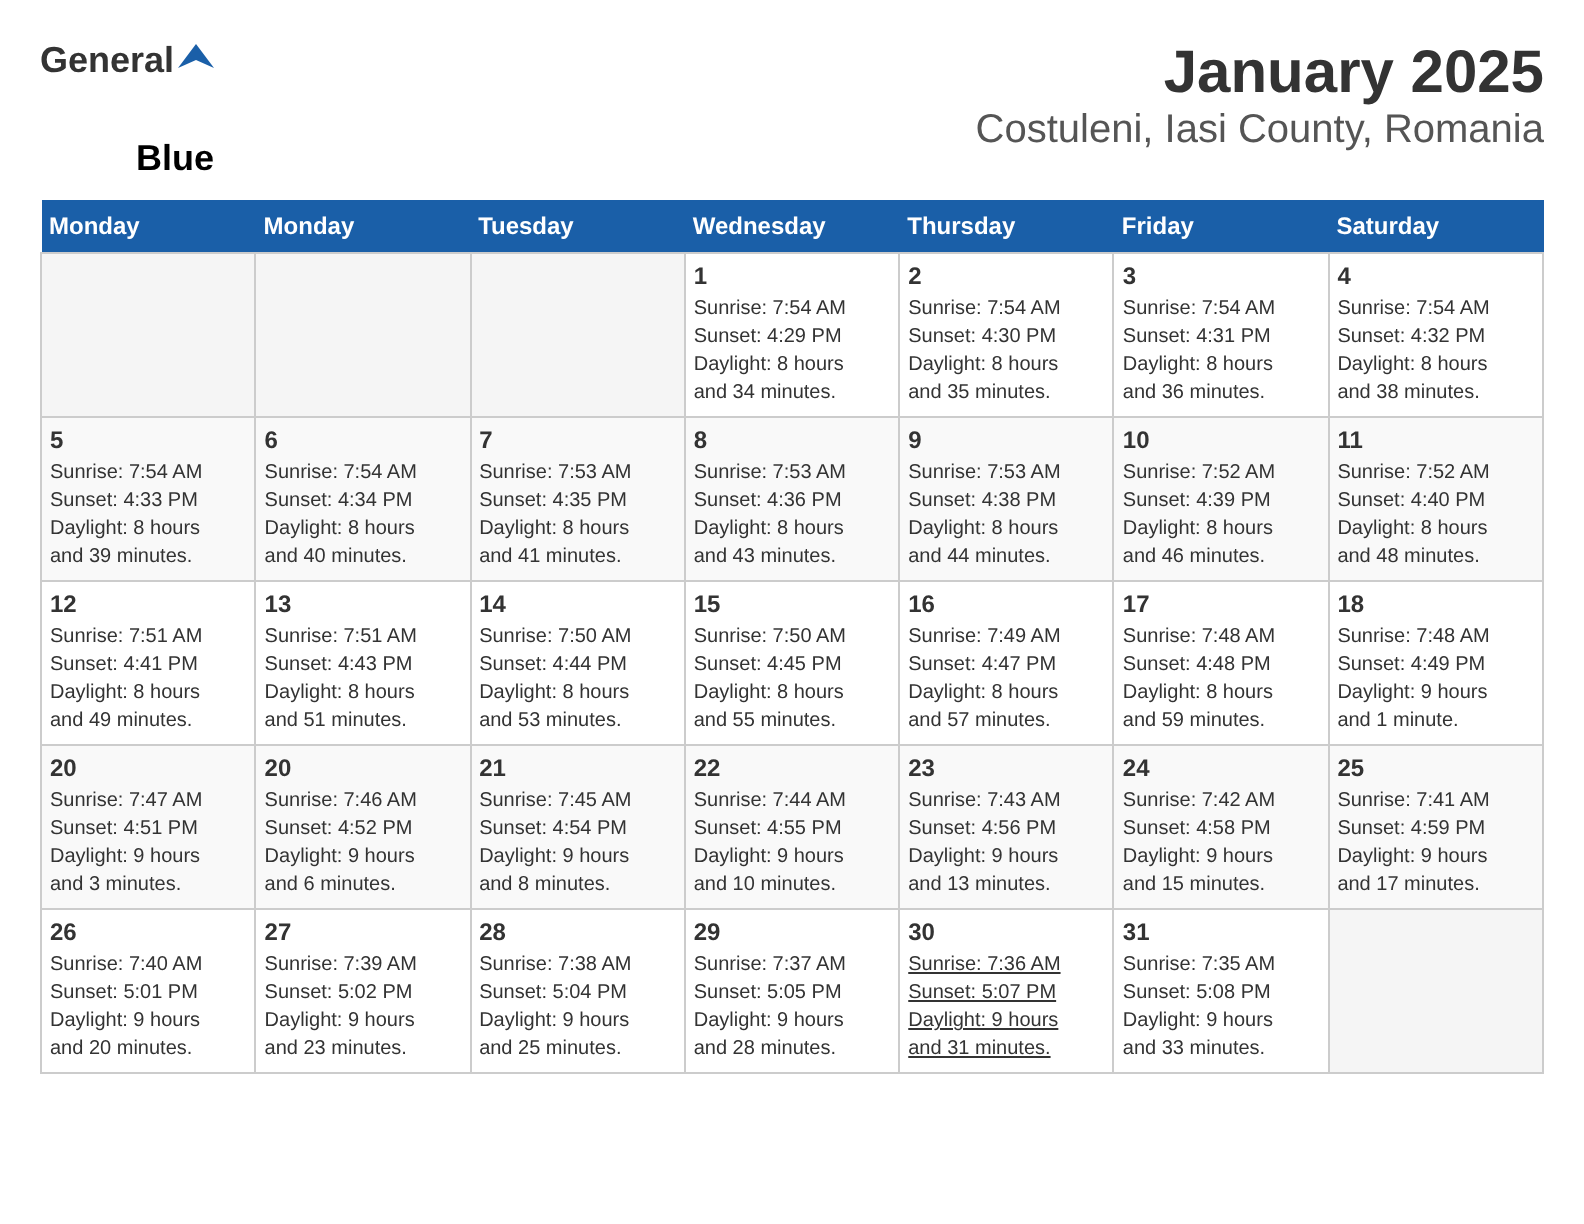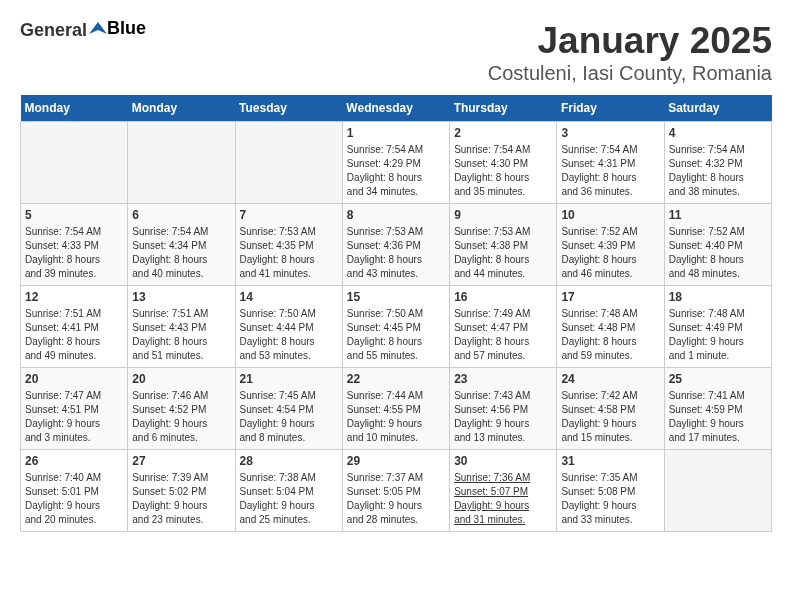--- a/index.html
+++ b/index.html
@@ -11,31 +11,33 @@
       padding: 20px;
     }
     .header {
       display: flex;
       justify-content: space-between;
       align-items: flex-start;
       margin-bottom: 10px;
     }
     .logo {
       display: flex;
-      align-items: center;
+      flex-direction: column;
+      align-items: flex-end;
+      gap: 32px;
     }
     .logo-row {
       display: flex;
       align-items: center;
     }
     .title-section {
       text-align: right;
     }
     .main-title {
-      font-size: 37px;
+      font-size: 30px;
       font-weight: bold;
       color: #333;
     }
     .subtitle {
       font-size: 20px;
       color: #555;
     }
     .calendar {
       width: 100%;
       border-collapse: collapse;

